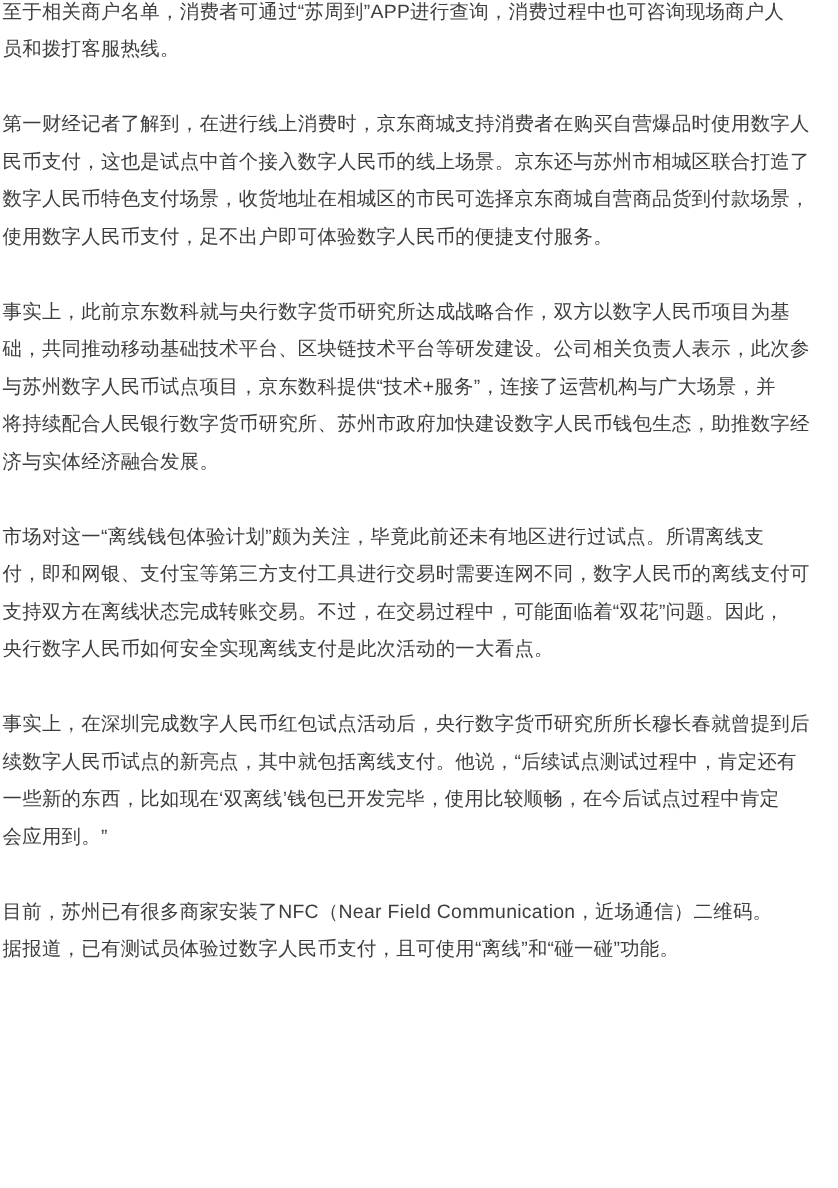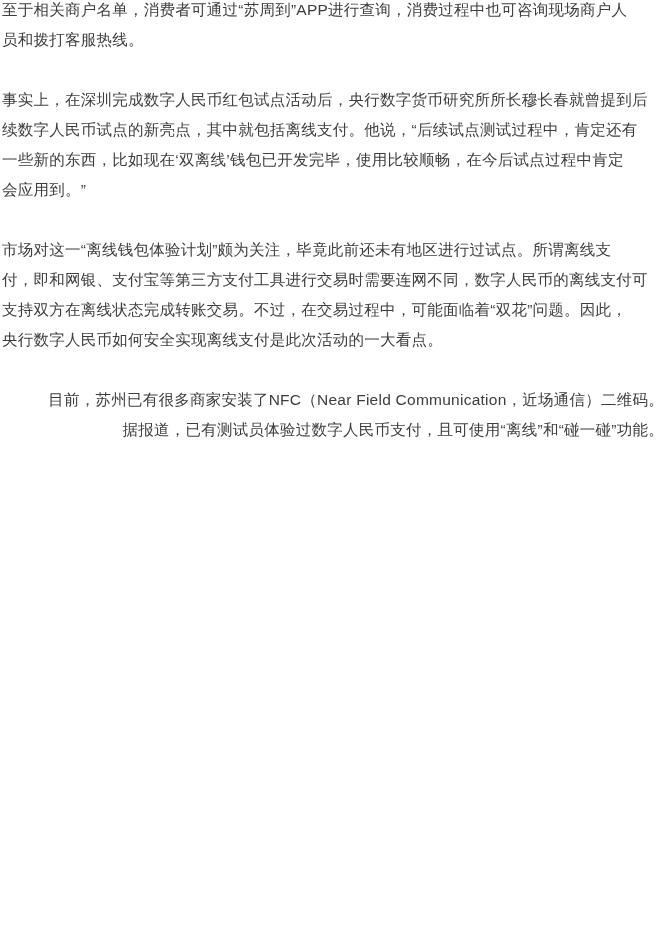--- a/index.html
+++ b/index.html
@@ -28,32 +28,40 @@
     line-height: 30px;
     text-align: left;
   }
   .article p {
     margin: 0 0 30px 0;        
     white-space: pre-line;      
     word-break: break-all;
   }
   .article p:last-child {
     margin-bottom: 16px;
-    text-align: right;
   }
 </style>
 </head>
 <body>
 
 <div class="article">
   <p>至于相关商户名单，消费者可通过“苏周到”APP进行查询，消费过程中也可咨询现场商户人
 员和拨打客服热线。</p>
+  <p>第一财经记者了解到，在进行线上消费时，京东商城支持消费者在购买自营爆品时使用数字人
+民币支付，这也是试点中首个接入数字人民币的线上场景。京东还与苏州市相城区联合打造了
+数字人民币特色支付场景，收货地址在相城区的市民可选择京东商城自营商品货到付款场景，
+使用数字人民币支付，足不出户即可体验数字人民币的便捷支付服务。</p>
+  <p>事实上，此前京东数科就与央行数字货币研究所达成战略合作，双方以数字人民币项目为基
+础，共同推动移动基础技术平台、区块链技术平台等研发建设。公司相关负责人表示，此次参
+与苏州数字人民币试点项目，京东数科提供“技术+服务”，连接了运营机构与广大场景，并
+将持续配合人民银行数字货币研究所、苏州市政府加快建设数字人民币钱包生态，助推数字经
+济与实体经济融合发展。</p>
+  <p>市场对这一“离线钱包体验计划”颇为关注，毕竟此前还未有地区进行过试点。所谓离线支
+付，即和网银、支付宝等第三方支付工具进行交易时需要连网不同，数字人民币的离线支付可
+支持双方在离线状态完成转账交易。不过，在交易过程中，可能面临着“双花”问题。因此，
+央行数字人民币如何安全实现离线支付是此次活动的一大看点。</p>
   <p>事实上，在深圳完成数字人民币红包试点活动后，央行数字货币研究所所长穆长春就曾提到后
 续数字人民币试点的新亮点，其中就包括离线支付。他说，“后续试点测试过程中，肯定还有
 一些新的东西，比如现在‘双离线’钱包已开发完毕，使用比较顺畅，在今后试点过程中肯定
 会应用到。”</p>
-  <p>市场对这一“离线钱包体验计划”颇为关注，毕竟此前还未有地区进行过试点。所谓离线支
-付，即和网银、支付宝等第三方支付工具进行交易时需要连网不同，数字人民币的离线支付可
-支持双方在离线状态完成转账交易。不过，在交易过程中，可能面临着“双花”问题。因此，
-央行数字人民币如何安全实现离线支付是此次活动的一大看点。</p>
   <p>目前，苏州已有很多商家安装了NFC（Near Field Communication，近场通信）二维码。
 据报道，已有测试员体验过数字人民币支付，且可使用“离线”和“碰一碰”功能。</p>
 </div>
 
 </body></html>

